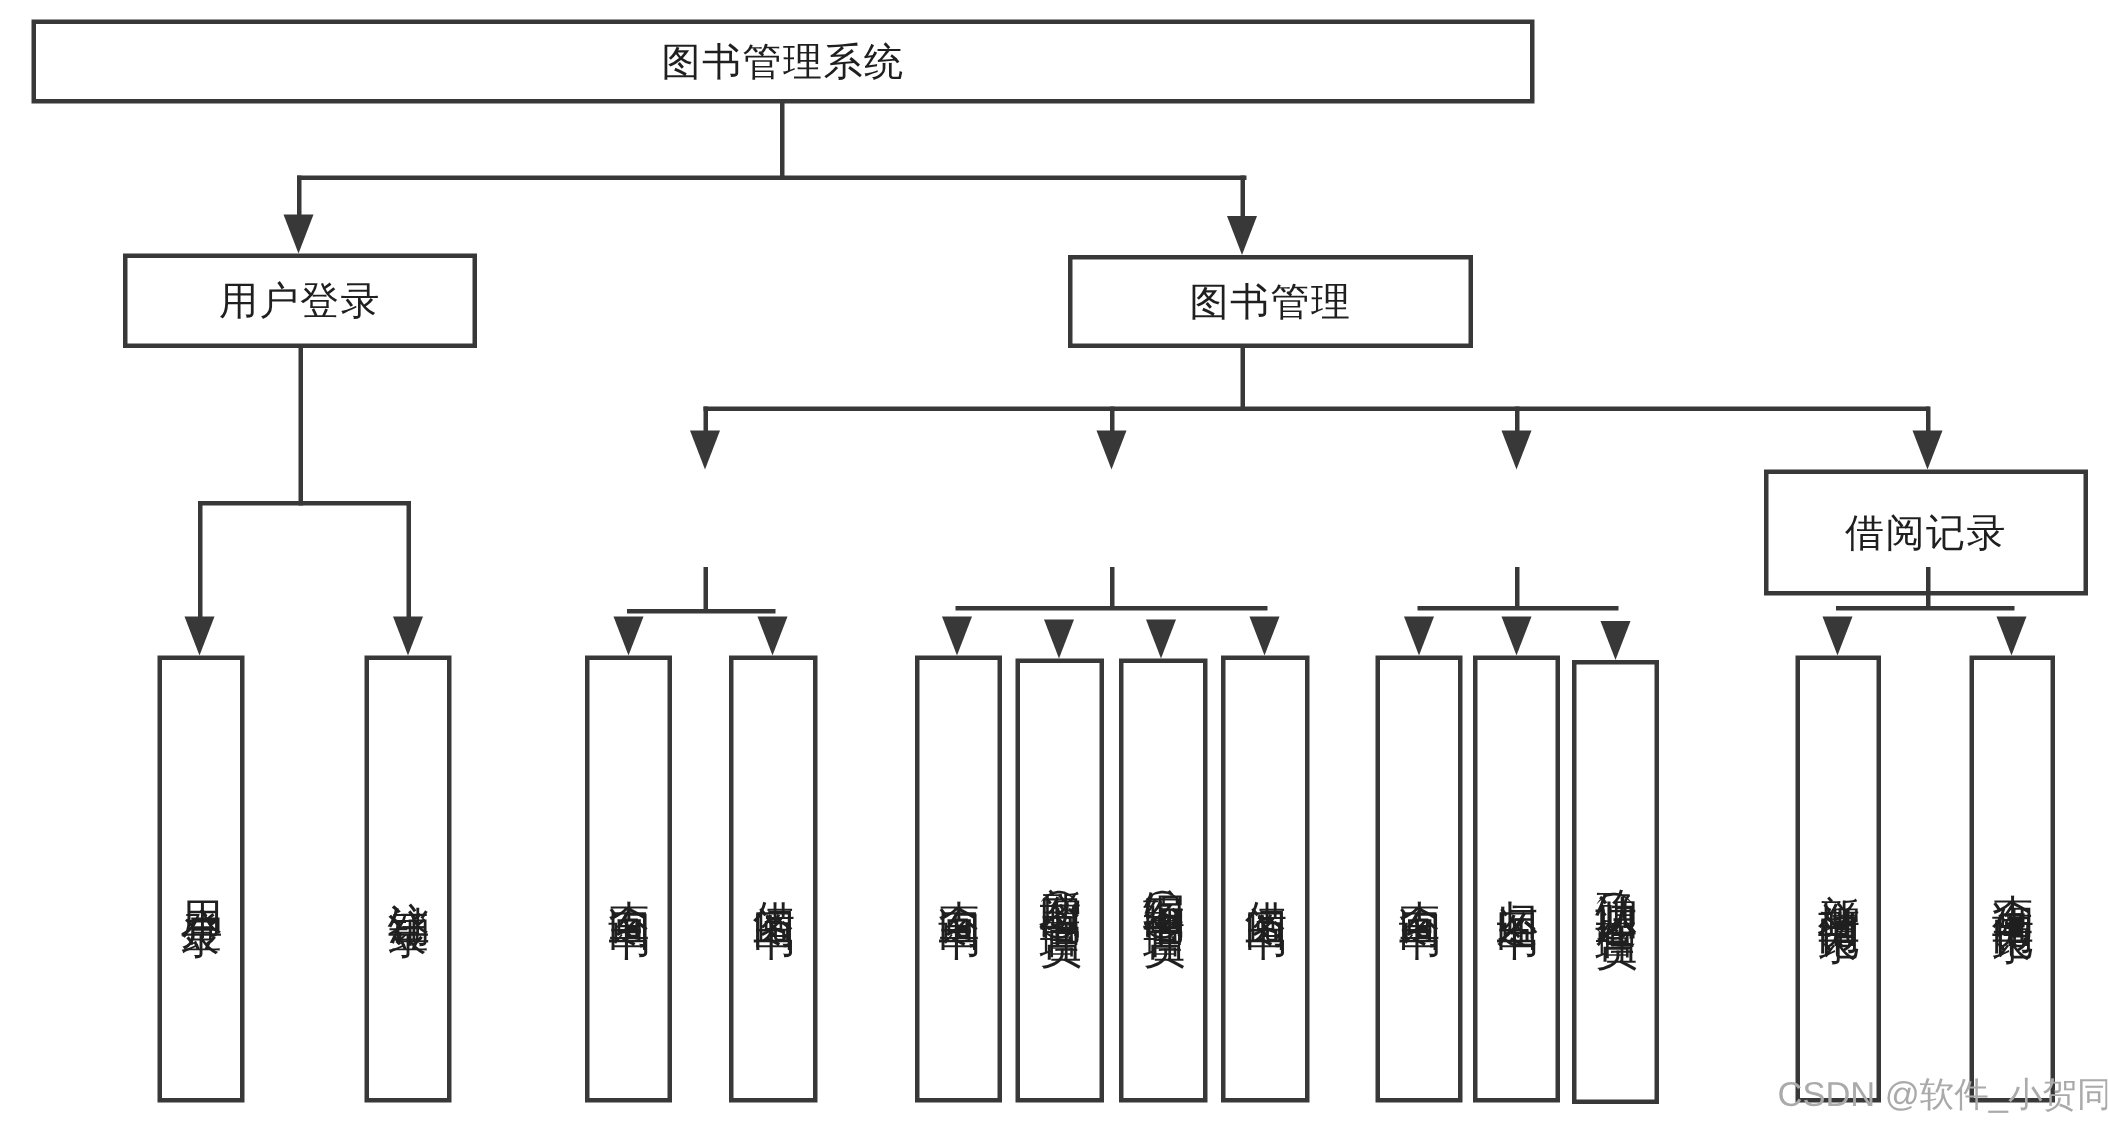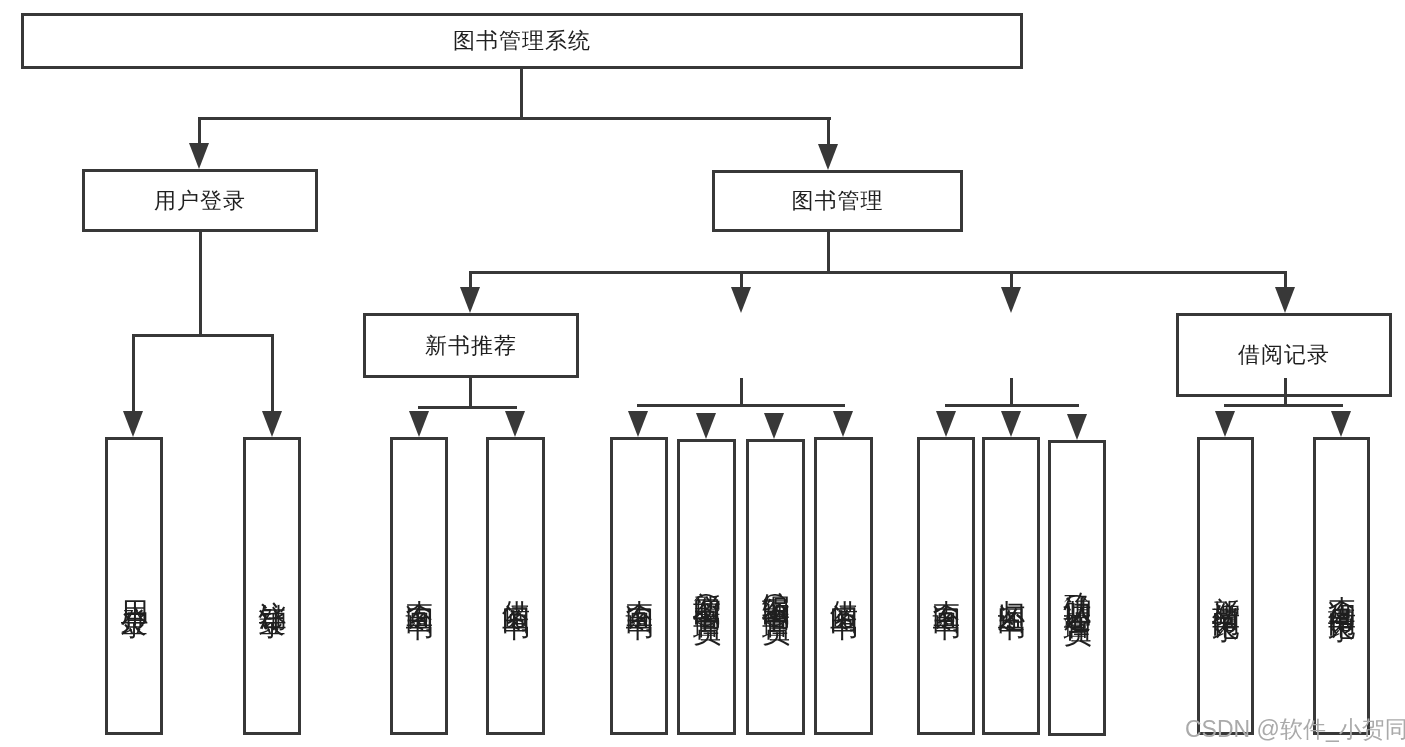--- a/index.html
+++ b/index.html
@@ -13,21 +13,21 @@
   .box{
     position:absolute;
     background:#ffffff;
     border:3px solid #383838;
     box-sizing:border-box;
     display:flex;
     align-items:center;
     justify-content:center;
     color:#1f1f1f;
   }
-  .hbox{font-size:22px;letter-spacing:1px;}
+  .hbox{font-size:26px;letter-spacing:1px;}
   .vbox .vtext{
     writing-mode:vertical-rl;
     font-size:28px;
     letter-spacing:4px;
     line-height:1;
     white-space:nowrap;
   }
   .line{position:absolute;background:#383838;}
   .arrow{
     position:absolute;
@@ -51,27 +51,24 @@
 <div id="stage">
 
   <div class="box hbox" style="left:21px;top:13px;width:1002px;height:56px">
     <span>图书管理系统</span>
   </div>
 
   <div class="box hbox" style="left:82px;top:169px;width:236px;height:63px">
     <span>用户登录</span>
   </div>
 
-  <div class="box hbox" style="left:712px;top:170px;width:251px;height:62px">
+  <div class="box hbox" style="left:712px;top:170px;width:270px;height:62px">
     <span>图书管理</span>
   </div>
 
-  <div class="box hbox" style="left:363px;top:313px;width:216px;height:65px">
-    <span>新书推荐</span>
-  </div>
 
 
 
   <div class="box hbox" style="left:1176px;top:313px;width:216px;height:84px">
     <span>借阅记录</span>
   </div>
 
   <div class="box vbox" style="left:105px;top:437px;width:58px;height:298px">
     <span class="vtext">用户登录</span>
   </div>

